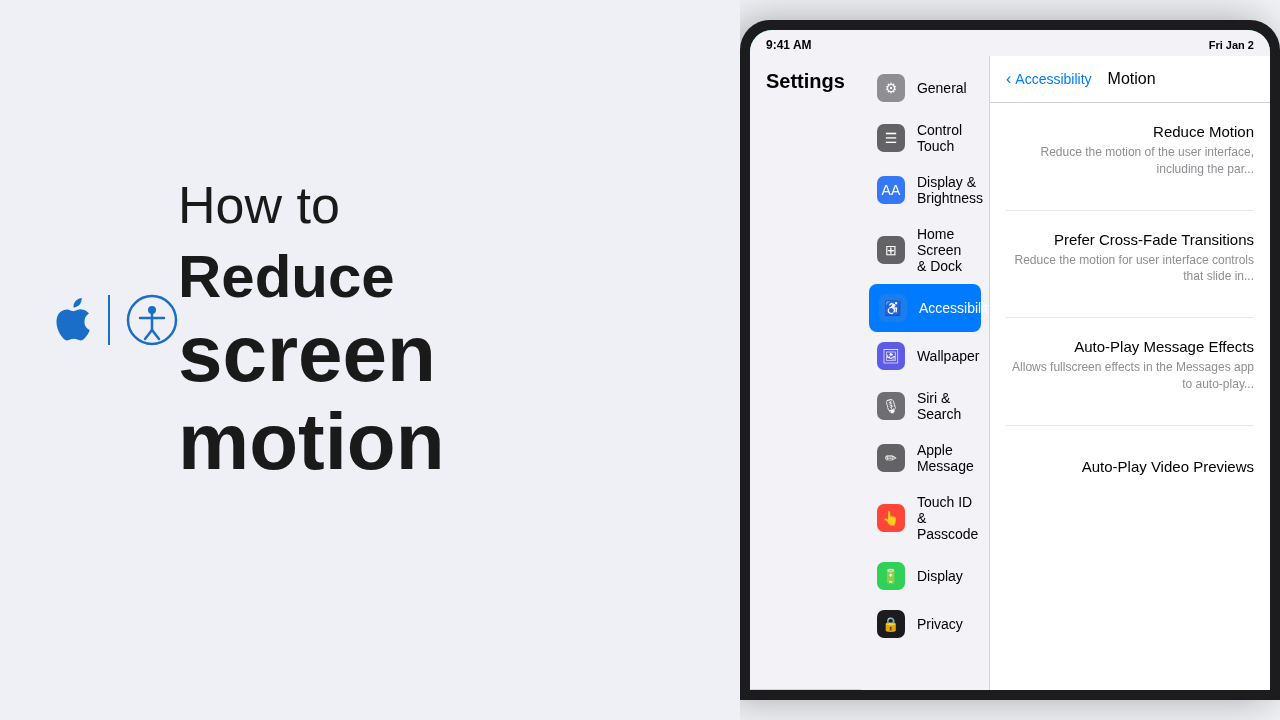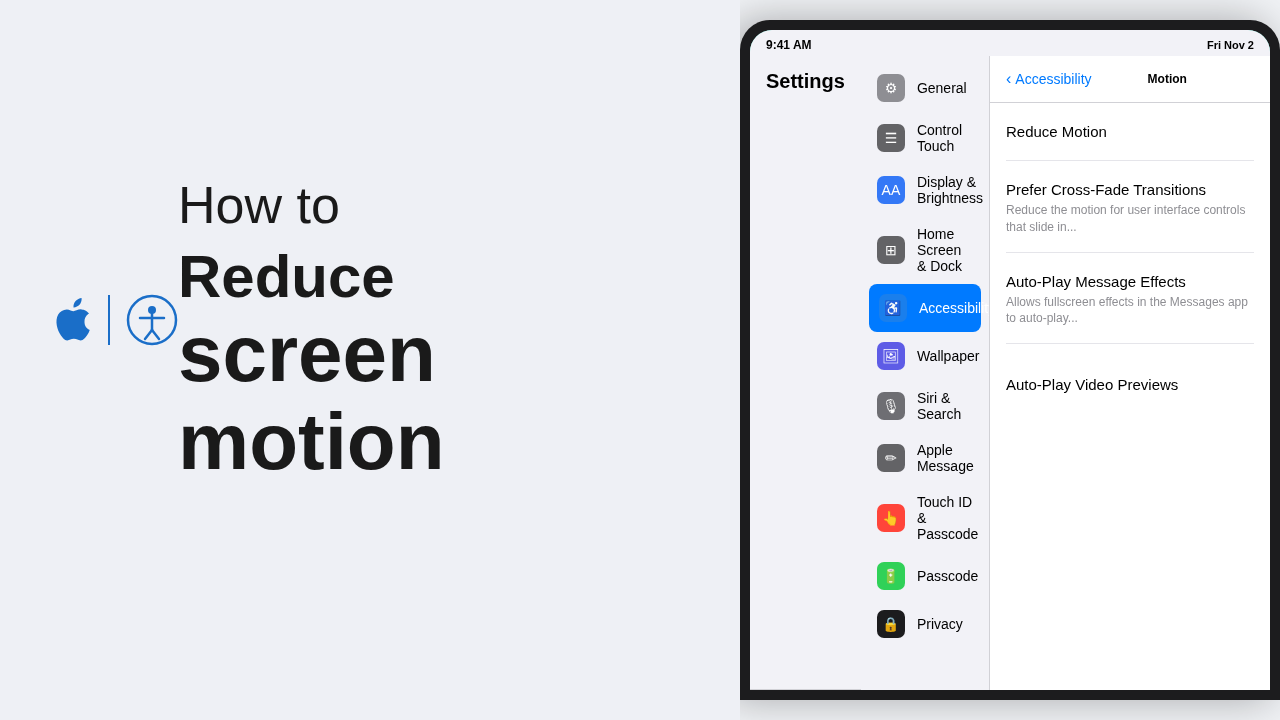--- a/index.html
+++ b/index.html
@@ -212,34 +212,35 @@
       display: flex;
       align-items: center;
       gap: 4px;
     }
 
     .back-chevron {
       font-size: 16px;
     }
 
     .detail-title {
-      font-size: 12px;
-      font-weight: 700;
-      color: #000;
-      margin-left: 56px;
+      font-size: 16px;
+      font-weight: 400;
+      color: #000;
+      margin-left: 16px;
     }
 
     .detail-content {
       padding: 20px 16px;
     }
 
     .motion-item {
       margin-bottom: 20px;
-      padding-bottom: 16px;
+      padding-bottom: 32px;
       border-bottom: 1px solid #e5e5ea;
+      text-align: right;
     }
 
     .motion-item:last-child {
       border-bottom: none;
       margin-top: 32px;
     }
 
     .motion-item-title {
       font-size: 15px;
       font-weight: 500;
@@ -280,21 +281,21 @@
     <div class="screen-motion-text">screen motion</div>
   </div>
 </div>
 
 <div class="right-panel">
   <div class="ipad-container">
     <div class="ipad-screen">
 
       <div class="status-bar">
         <span class="status-time">9:41 AM</span>
-        <span class="status-date">Fri Nov 2</span>
+        <span class="status-date">Fri Jan 2</span>
       </div>
 
       <div class="app-content">
 
         <div class="settings-sidebar">
           <div class="settings-header">Settings</div>
           <div class="settings-list">
 
           <div class="settings-item">
                 <div class="item-icon" style="background: rgb(142, 142, 147);">⚙</div>
@@ -327,21 +328,21 @@
               <div class="settings-item">
                 <div class="item-icon" style="background: rgb(99, 99, 102);">✏</div>
                 <span class="item-label">Apple Message</span>
               </div>
               <div class="settings-item">
                 <div class="item-icon" style="background: rgb(255, 69, 58);">👆</div>
                 <span class="item-label">Touch ID &amp; Passcode</span>
               </div>
               <div class="settings-item">
                 <div class="item-icon" style="background: rgb(48, 209, 88);">🔋</div>
-                <span class="item-label">Passcode</span>
+                <span class="item-label">Display</span>
               </div>
               <div class="settings-item">
                 <div class="item-icon" style="background: rgb(28, 28, 30);">🔒</div>
                 <span class="item-label">Privacy</span>
               </div>
               <div class="section-gap"></div>
               <div class="section-gap"></div>
               <div class="settings-item">
                 <div class="item-icon" style="background: rgb(26, 127, 236);">A</div>
                 <span class="item-label">App Store</span>
@@ -354,20 +355,21 @@
             <div class="back-link">
               <span class="back-chevron">‹</span>
               <span>Accessibility</span>
             </div>
             <div class="detail-title">Motion</div>
           </div>
           <div class="detail-content">
 
           <div class="motion-item">
                 <div class="motion-item-title">Reduce Motion</div>
+                <div class="motion-item-desc">Reduce the motion of the user interface, including the par...</div>
               </div>
               <div class="motion-item">
                 <div class="motion-item-title">Prefer Cross-Fade Transitions</div>
                 <div class="motion-item-desc">Reduce the motion for user interface controls that slide in...</div>
               </div>
               <div class="motion-item">
                 <div class="motion-item-title">Auto-Play Message Effects</div>
                 <div class="motion-item-desc">Allows fullscreen effects in the Messages app to auto-play...</div>
               </div>
               <div class="motion-item">

